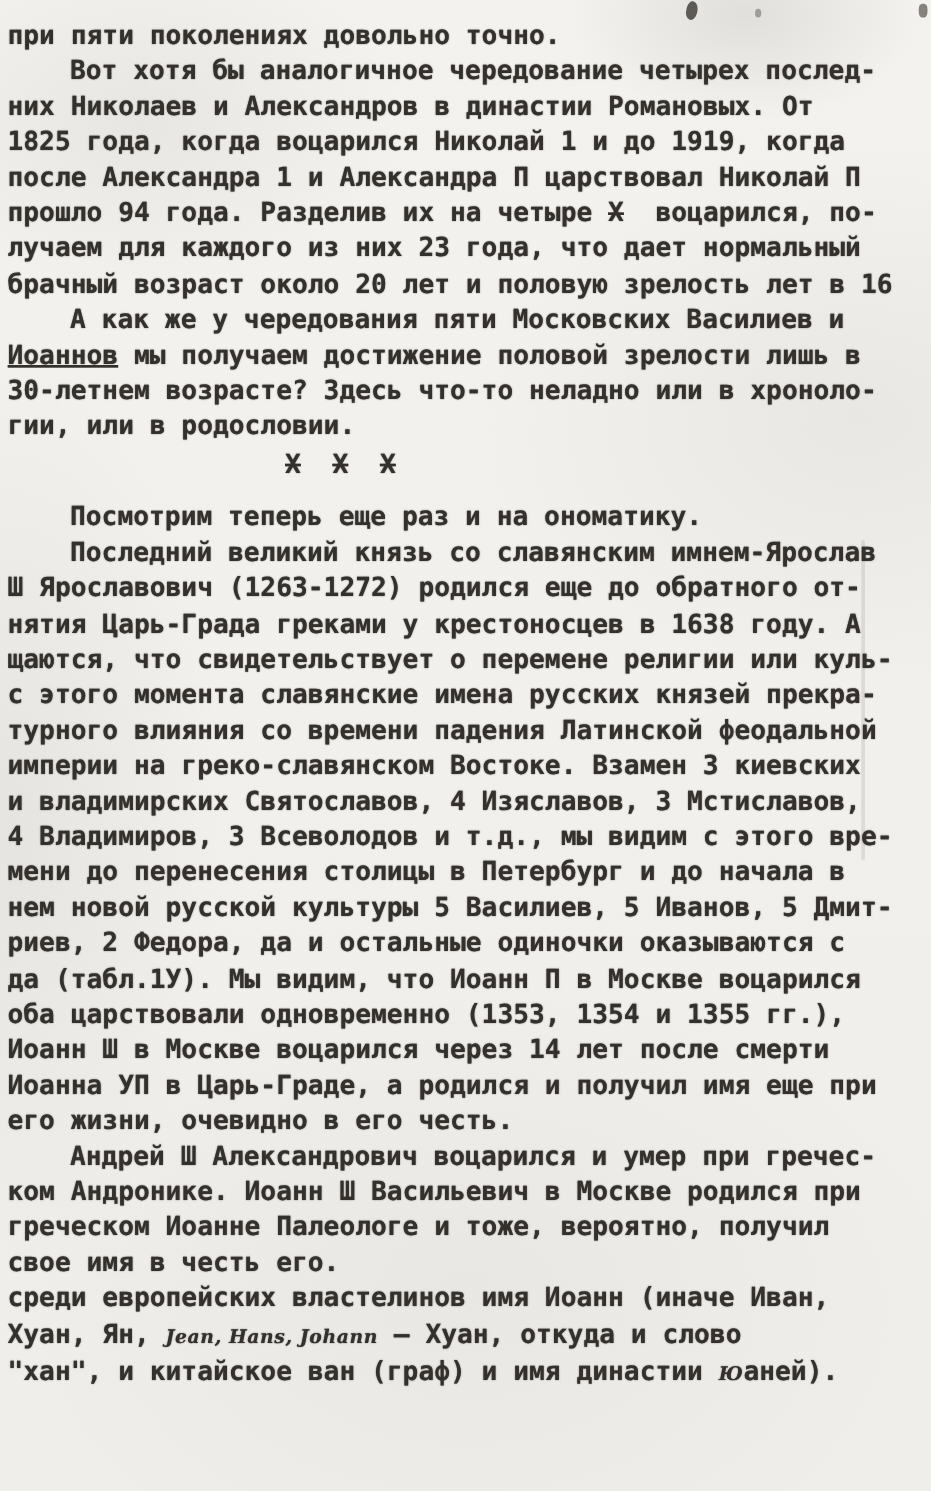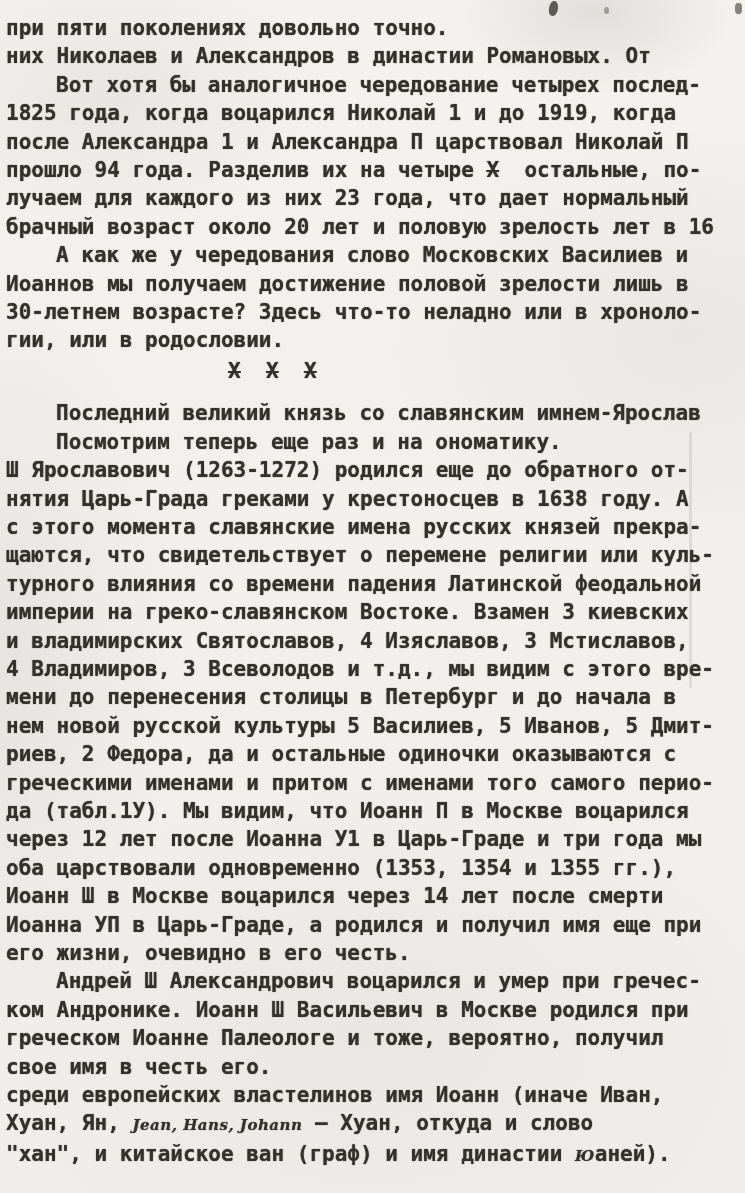--- a/index.html
+++ b/index.html
@@ -24,69 +24,67 @@
   }
   .line {
     white-space:pre; overflow:hidden;
     font-size:21px; line-height:28.4px; font-weight:bold;
     letter-spacing:0px;
     text-shadow:0 0 1.1px rgba(55,52,48,0.85);
   }
   .indent { padding-left:50px; }
   .separator { margin:2px 0 14px 222px; }
   .struck { text-decoration:line-through; font-weight:900; }
-  .underline { text-decoration-thickness:1.5px;text-align:center; }
+  .underline { text-decoration:underline; text-decoration-thickness:1.5px;text-align:center; }
   .handwritten {
     font-family:"DejaVu Serif", serif; font-style:italic; font-weight:bold;
     font-size:15px; letter-spacing:0.5px;
   }
   .ink-mark { position:absolute; }
   .ink-mark.m1 { left:549px; top:1px; width:9px; height:15px; background:#45423d; border-radius:45% 60% 50% 55%; transform:rotate(14deg); opacity:.85; }
   .ink-mark.m2 { left:604px; top:7px; width:5px; height:7px;  background:#6a665f; border-radius:50%; opacity:.55; }
   .ink-mark.m3 { left:735px; top:3px; width:7px; height:11px; background:#55524c; border-radius:40%; opacity:.7; }
   .streak { position:absolute; left:689px; top:432px; width:3px; height:256px; background:rgba(150,147,140,0.22); border-radius:2px; }
 </style>
 </head>
 <body>
 
 <div class="page">
   <div class="ink-mark m1"></div>
   <div class="ink-mark m2"></div>
   <div class="ink-mark m3"></div>
   <div class="streak"></div>
   <div class="text-block">
       <div class="line"><span>при пяти поколениях довольно точно.</span></div>
+      <div class="line indent"><span>Вот хотя бы аналогичное чередование четырех послед-</span></div>
       <div class="line"><span>них Николаев и Александров в династии Романовых. От</span></div>
-      <div class="line indent"><span>Вот хотя бы аналогичное чередование четырех послед-</span></div>
       <div class="line"><span>1825 года, когда воцарился Николай 1 и до 1919, когда</span></div>
       <div class="line"><span>после Александра 1 и Александра П царствовал Николай П</span></div>
-      <div class="line"><span>прошло 94 года. Разделив их на четыре </span><span class="struck">Х</span><span>  остальные, по-</span></div>
+      <div class="line"><span>прошло 94 года. Разделив их на четыре </span><span class="struck">Х</span><span>  воцарился, по-</span></div>
       <div class="line"><span>лучаем для каждого из них 23 года, что дает нормальный</span></div>
       <div class="line"><span>брачный возраст около 20 лет и половую зрелость лет в 16</span></div>
-      <div class="line indent"><span>А как же у чередования слово Московских Василиев и</span></div>
+      <div class="line indent"><span>А как же у чередования пяти Московских Василиев и</span></div>
       <div class="line"><span class="underline">Иоаннов</span><span> мы получаем достижение половой зрелости лишь в</span></div>
       <div class="line"><span>30-летнем возрасте? Здесь что-то неладно или в хроноло-</span></div>
       <div class="line"><span>гии, или в родословии.</span></div>
       <div class="line separator"><span class="struck">Х</span><span>  </span><span class="struck">Х</span><span>  </span><span class="struck">Х</span></div>
+      <div class="line indent"><span>Посмотрим теперь еще раз и на ономатику.</span></div>
       <div class="line indent"><span>Последний великий князь со славянским имнем-Ярослав</span></div>
-      <div class="line indent"><span>Посмотрим теперь еще раз и на ономатику.</span></div>
       <div class="line"><span>Ш Ярославович (1263-1272) родился еще до обратного от-</span></div>
       <div class="line"><span>нятия Царь-Града греками у крестоносцев в 1638 году. А</span></div>
+      <div class="line"><span>щаются, что свидетельствует о перемене религии или куль-</span></div>
       <div class="line"><span>с этого момента славянские имена русских князей прекра-</span></div>
-      <div class="line"><span>щаются, что свидетельствует о перемене религии или куль-</span></div>
       <div class="line"><span>турного влияния со времени падения Латинской феодальной</span></div>
       <div class="line"><span>империи на греко-славянском Востоке. Взамен 3 киевских</span></div>
       <div class="line"><span>и владимирских Святославов, 4 Изяславов, 3 Мстиславов,</span></div>
       <div class="line"><span>4 Владимиров, 3 Всеволодов и т.д., мы видим с этого вре-</span></div>
       <div class="line"><span>мени до перенесения столицы в Петербург и до начала в</span></div>
       <div class="line"><span>нем новой русской культуры 5 Василиев, 5 Иванов, 5 Дмит-</span></div>
       <div class="line"><span>риев, 2 Федора, да и остальные одиночки оказываются с</span></div>
-      <div class="line"><span>греческими именами и притом с именами того самого перио-</span></div>
       <div class="line"><span>да (табл.1У). Мы видим, что Иоанн П в Москве воцарился</span></div>
-      <div class="line"><span>через 12 лет после Иоанна У1 в Царь-Граде и три года мы</span></div>
       <div class="line"><span>оба царствовали одновременно (1353, 1354 и 1355 гг.),</span></div>
       <div class="line"><span>Иоанн Ш в Москве воцарился через 14 лет после смерти</span></div>
       <div class="line"><span>Иоанна УП в Царь-Граде, а родился и получил имя еще при</span></div>
       <div class="line"><span>его жизни, очевидно в его честь.</span></div>
       <div class="line indent"><span>Андрей Ш Александрович воцарился и умер при гречес-</span></div>
       <div class="line"><span>ком Андронике. Иоанн Ш Васильевич в Москве родился при</span></div>
       <div class="line"><span>греческом Иоанне Палеологе и тоже, вероятно, получил</span></div>
       <div class="line"><span>свое имя в честь его.</span></div>
       <div class="line"><span>среди европейских властелинов имя Иоанн (иначе Иван,</span></div>
       <div class="line"><span>Хуан, Ян, </span><span class="handwritten">Jean, Hans, Johann</span><span> — Хуан, откуда и слово</span></div>

